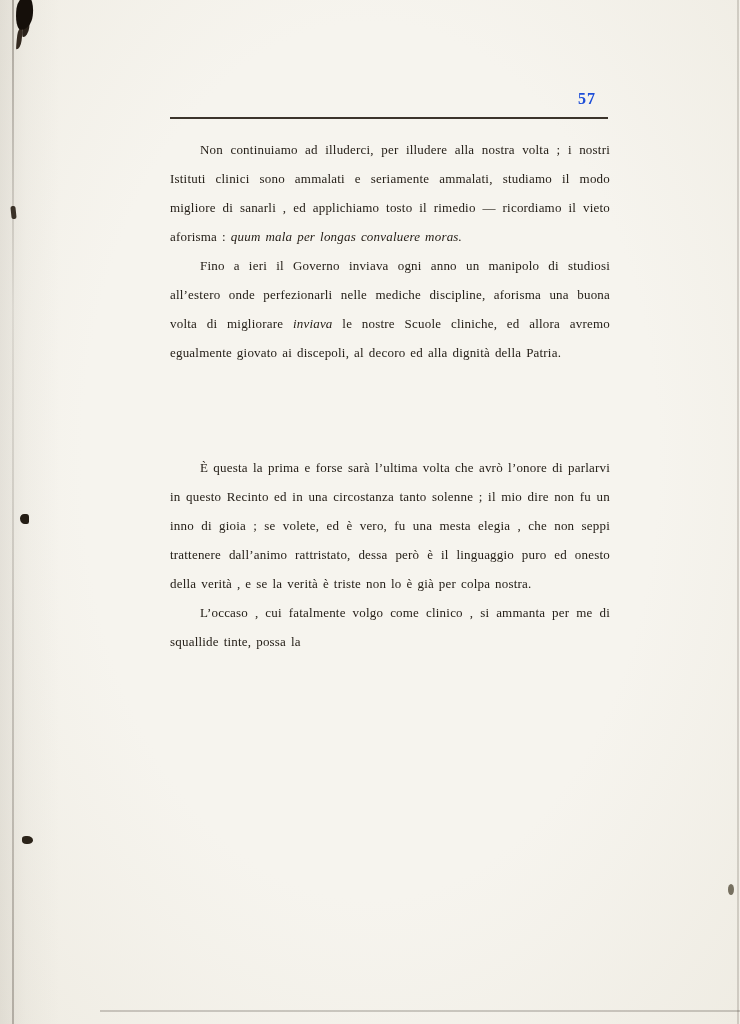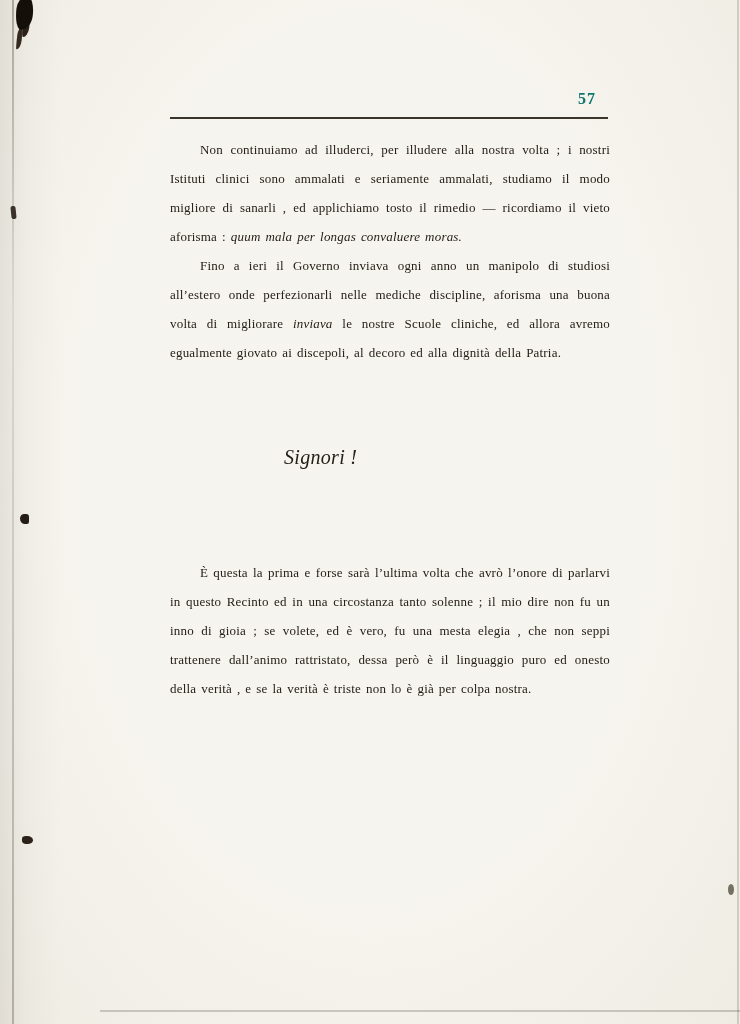--- a/index.html
+++ b/index.html
@@ -45,21 +45,21 @@
 
   
   .text-block { position: absolute; left: 170px; top: 90px; width: 440px; }
 
   .page-number {
     text-align: right;
     padding-right: 14px;
     font-size: 16px;
     font-weight: bold;
     letter-spacing: 1px;
-    color: #0f766e;
+    color: #1d4ed8;
   }
   .head-rule {
     border: none;
     height: 2px;
     background: #3b342b;
     margin: 9px 2px 16px 0;
   }
 
   .para {
     font-size: 13px;
@@ -96,19 +96,19 @@
   <div class="text-block">
 
     <div class="page-number">57</div>
 
     <hr class="head-rule">
 
     <p class="para"><span>Non continuiamo ad illuderci, per illudere alla nostra volta&nbsp;; i nostri Istituti clinici sono ammalati e seriamente ammalati, studiamo il modo migliore di sanarli&nbsp;, ed applichiamo tosto il rimedio — ricordiamo il vieto aforisma&nbsp;: </span><em>quum mala per longas convaluere moras.</em></p>
 
     <p class="para"><span>Fino a ieri il Governo inviava ogni anno un manipolo di studiosi all’estero onde perfezionarli nelle mediche discipline, aforisma una buona volta di migliorare </span><em>inviava</em><span> le nostre Scuole cliniche, ed allora avremo egualmente giovato ai discepoli, al decoro ed alla dignità della Patria.</span></p>
 
-    <p class="heading">Signori&nbsp;!</p>
 
     <p class="para first-after-heading">È questa la prima e forse sarà l’ultima volta che avrò l’onore di parlarvi in questo Recinto ed in una circostanza tanto solenne&nbsp;; il mio dire non fu un inno di gioia&nbsp;; se volete, ed è vero, fu una mesta elegia&nbsp;, che non seppi trattenere dall’animo rattristato, dessa però è il linguaggio puro ed onesto della verità&nbsp;, e se la verità è triste non lo è già per colpa nostra.</p>
 
+    <p class="para">L’occaso&nbsp;, cui fatalmente volgo come clinico&nbsp;, si ammanta per me di squallide tinte, possa la</p>
 
   </div>
 </div>
 
 </body></html>

